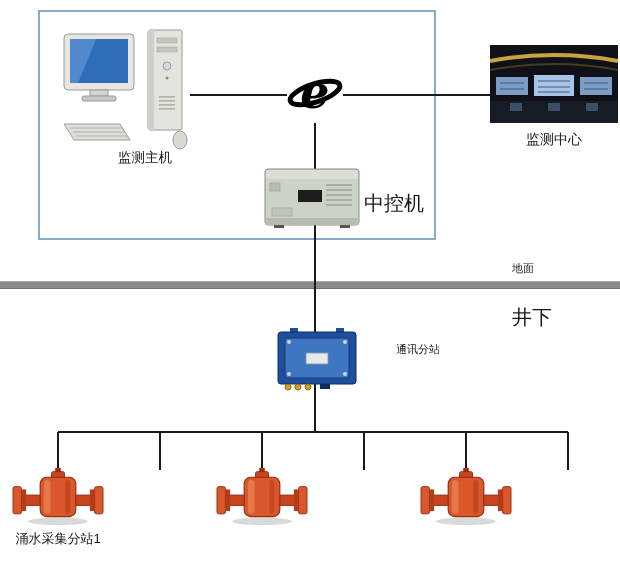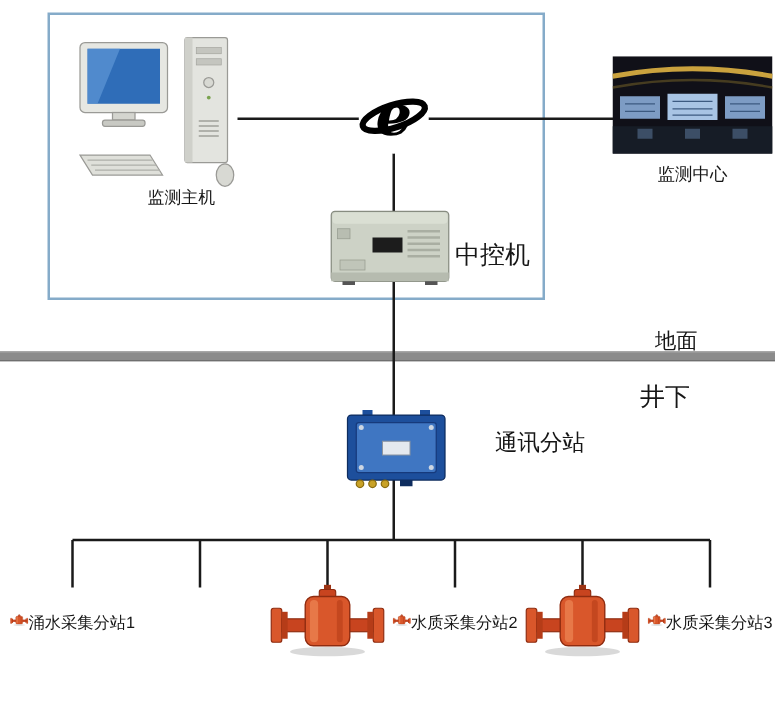--- a/index.html
+++ b/index.html
@@ -12,29 +12,29 @@
     position:absolute;left:38px;top:10px;width:398px;height:230px;
     border:2px solid var(--surface-box-border,#85abc9);z-index:0;background:transparent;
   }
   #divider-bar{
     position:absolute;left:0;top:281px;width:620px;height:8px;
     background:var(--divider-gray,#8b8b8b);
     border-top:1px solid #a8a8a8;border-bottom:1px solid #6f6f6f;z-index:0;
   }
   #lines{position:absolute;left:0;top:0;z-index:1}
   .component{position:absolute;z-index:2}
-  .device-cell{position:absolute;top:466px;width:100px;z-index:2;display:flex;flex-direction:row;align-items:center}
+  .device-cell{position:absolute;top:466px;width:100px;z-index:2;display:flex;flex-direction:column;align-items:center}
   .device-cell .dev-label{font-size:13px;margin-top:4px;white-space:nowrap;color:#161616}
   #lbl-host{left:85px;top:149px;width:120px;text-align:center;font-size:13.5px}
   #lbl-center{left:509px;top:131px;width:90px;text-align:center;font-size:14px}
   #lbl-server{left:364px;top:190px;font-size:20px}
   #lbl-ground-station{left:110px;top:246px;font-size:18px;letter-spacing:1px}
-  #lbl-surface{left:524px;top:261px;font-size:17px}
+  #lbl-surface{left:512px;top:261px;font-size:11px}
   #lbl-underground{left:512px;top:304px;font-size:20px}
-  #lbl-substation{left:396px;top:342px;font-size:18px}
+  #lbl-substation{left:396px;top:342px;font-size:11px}
   #e-logo{left:286px;top:66px;width:58px;height:58px}
   #host-pc{left:60px;top:28px}
   #control-room{left:490px;top:45px}
   #server{left:264px;top:166px}
   #substation{left:276px;top:326px}
 </style>
 </head>
 <body>
 
 <svg width="0" height="0" style="position:absolute" aria-hidden="true">
@@ -184,31 +184,19 @@
     <svg width="100" height="60">
         <use href="#sym-flowmeter"></use>
       </svg>
     <div class="dev-label">涌水采集分站1</div>
   </div>
   <div class="device-cell" style="left:212px">
     <svg width="100" height="60">
         <use href="#sym-flowmeter"></use>
       </svg>
   </div>
-  <div class="device-cell" style="left:314px">
-    <svg width="100" height="60">
-        <use href="#sym-flowmeter"></use>
-      </svg>
-    <div class="dev-label">水质采集分站2</div>
-  </div>
   <div class="device-cell" style="left:416px">
     <svg width="100" height="60">
         <use href="#sym-flowmeter"></use>
       </svg>
   </div>
-  <div class="device-cell" style="left:518px">
-    <svg width="100" height="60">
-        <use href="#sym-flowmeter"></use>
-      </svg>
-    <div class="dev-label">水质采集分站3</div>
-  </div>
 
 </div>
 
 </body></html>

